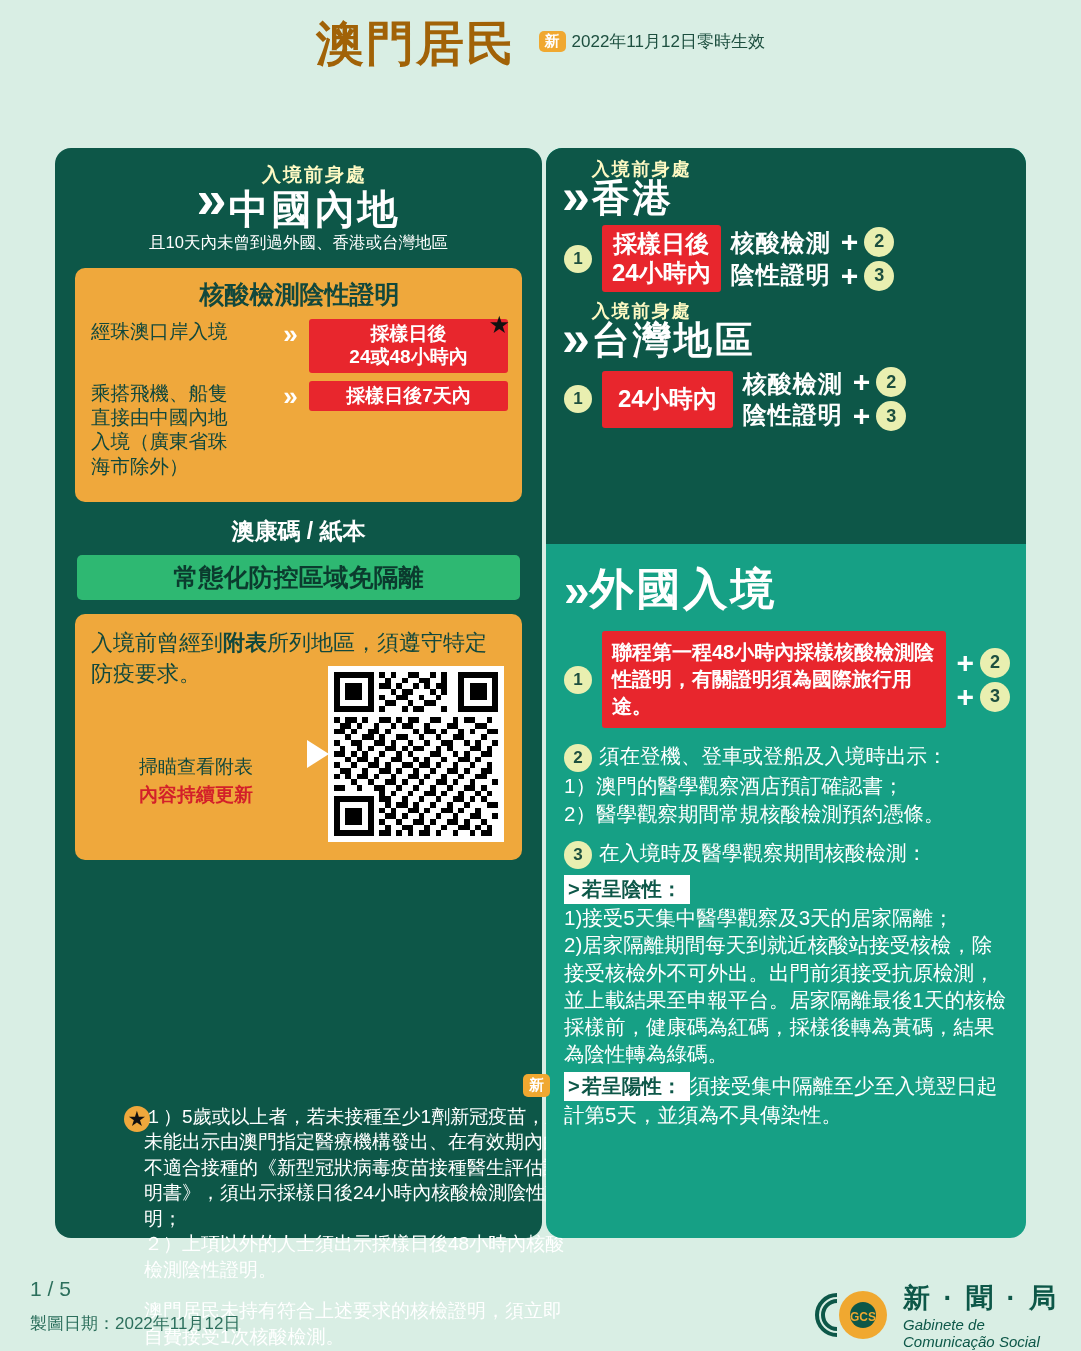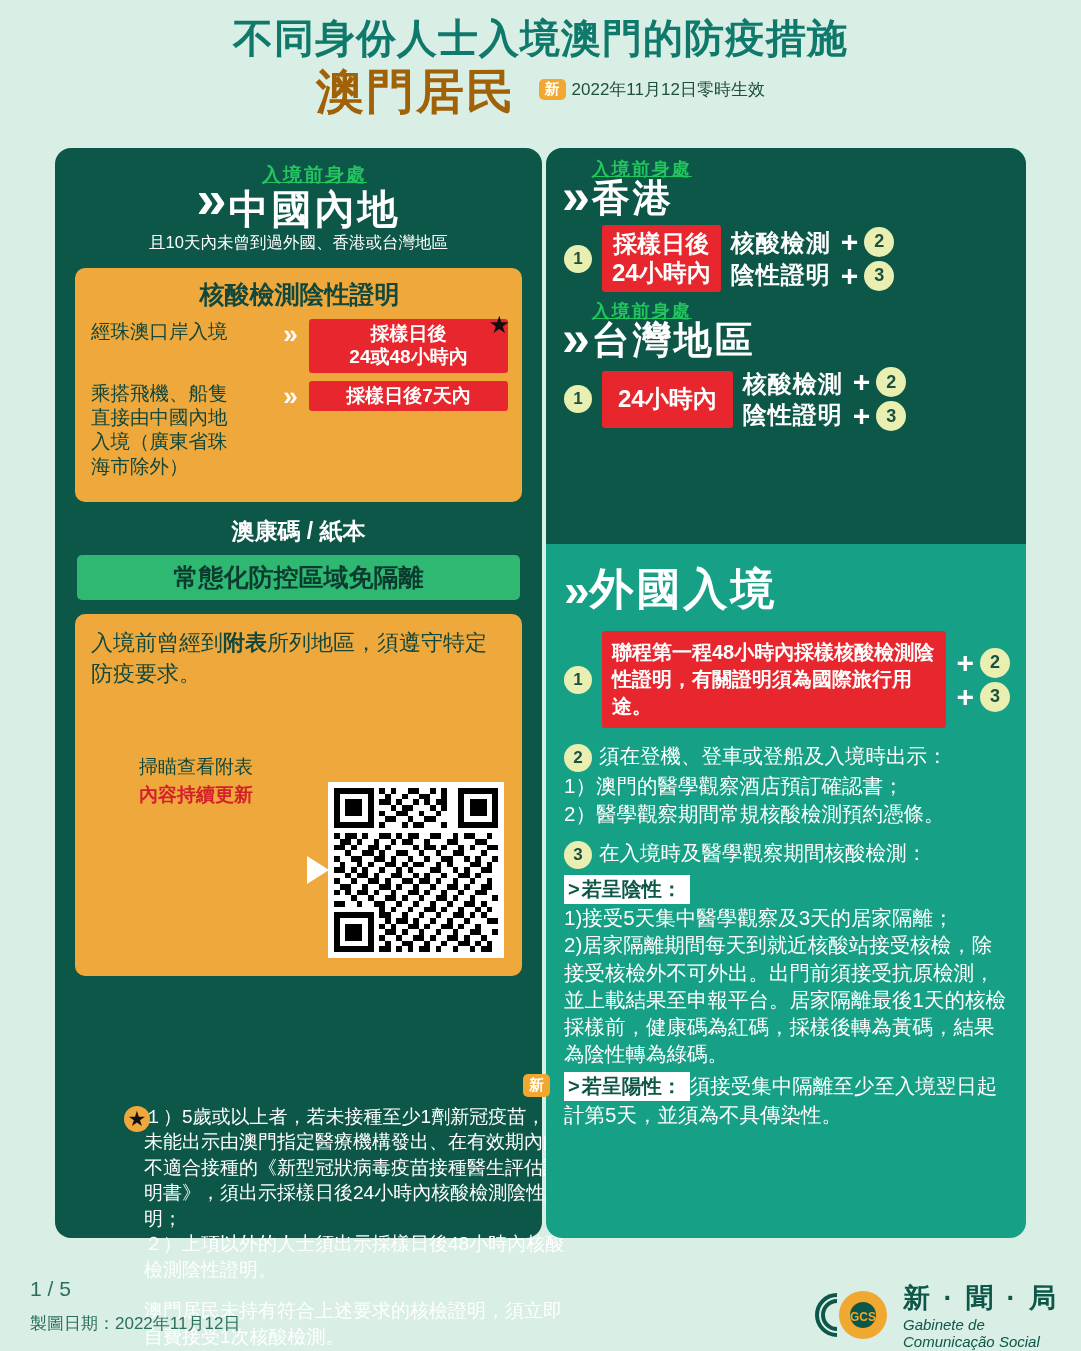--- a/index.html
+++ b/index.html
@@ -46,21 +46,21 @@
     border-radius:16px 16px 0 0;
   }
 
   
   .chev { display:inline-block; color:#ffffff; font-weight:bold; letter-spacing:-6px; }
 
   
   .lhead { padding: 14px 18px 6px 18px; text-align:center; position:relative; }
   .lhead .row { display:flex; align-items:center; justify-content:center; gap:8px; }
   .lhead .chev { font-size:54px; line-height:1; margin-top:6px; }
-  .pre-label { font-size:19px; color:#22c55e; font-weight:bold; letter-spacing:2px;text-decoration:underline; }
+  .pre-label { font-size:19px; color:#fef9c3; font-weight:bold; letter-spacing:2px; }
   .region-name { font-size:40px; color:#ffffff; font-weight:bold; letter-spacing:3px; line-height:1.05; }
   .sub-note { font-size:16.5px; color:#ffffff; margin-top:2px; }
 
   
   .ocard {
     margin: 8px 20px 0 20px; background:#efa83c; border-radius:10px;
     padding: 10px 14px 16px 16px;
   }
   .ocard-title { text-align:center; font-size:25px; font-weight:bold; color:#12483c; margin-bottom:8px;}
   .orow { display:flex; align-items:flex-start; gap:6px; margin-bottom:8px; }
@@ -74,21 +74,21 @@
   .star { position:absolute; color:#111; font-size:24px; }
 
   .macao-code { text-align:center; font-size:23px; font-weight:bold; color:#ffffff; margin-top:14px;}
   .greenbar {
     margin: 8px 22px 0 22px; background:#2eb872; color:#0b3b2e; font-weight:bold;
     font-size:25px; text-align:center; border-radius:5px; padding:6px 0;
   }
 
   .ocard2 {
     margin: 14px 20px 0 20px; background:#efa83c; border-radius:10px;
-    padding: 14px 16px 14px 16px; position:relative; height:362px;
+    padding: 14px 16px 14px 16px; position:relative; height:246px;
   }
   .ocard2 .txt { font-size:22px; color:#12483c; line-height:1.4; }
   .ocard2 .txt b { font-weight:bold; }
   .scan-label { font-size:19px; color:#12483c; margin-top:64px; text-align:center; width:210px;}
   .scan-label .red { color:#d3202a; font-weight:bold; display:block; margin-top:2px;}
   .qr { position:absolute; right:18px; bottom:18px; width:176px; height:176px; background:#fff; padding:6px;}
   .qr svg{ display:block; }
   .playtri {
     position:absolute; left:232px; bottom:92px; width:0; height:0;
     border-left:22px solid #ffffff; border-top:14px solid transparent; border-bottom:14px solid transparent;
@@ -163,21 +163,20 @@
   .logo .mark { width:78px; height:62px; position:relative; }
   .logo .txt1 { font-size:27px; font-weight:bold; color:#0d5748; letter-spacing:3px; }
   .logo .txt2 { font-size:15px; font-style:italic; color:#0d5748; line-height:1.15; }
 </style>
 </head>
 <body>
 
 <div class="page">
 
   <div class="header">
-    <div class="title1">不同身份人士入境澳門的防疫措施</div>
     <div>
       <span class="title2">澳門居民</span>
       <span class="eff-wrap">
         <span class="new-badge">新</span>
         <span class="eff-text">2022年11月12日零時生效</span>
       </span>
     </div>
   </div>
 
   <div class="panelL">

